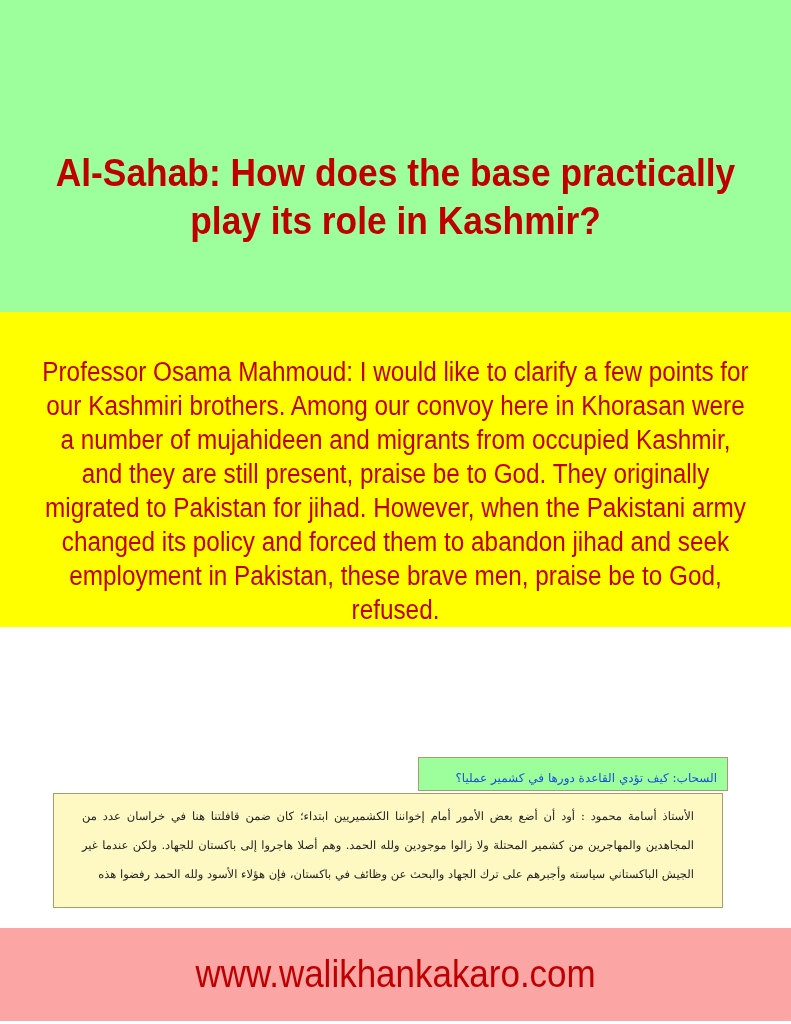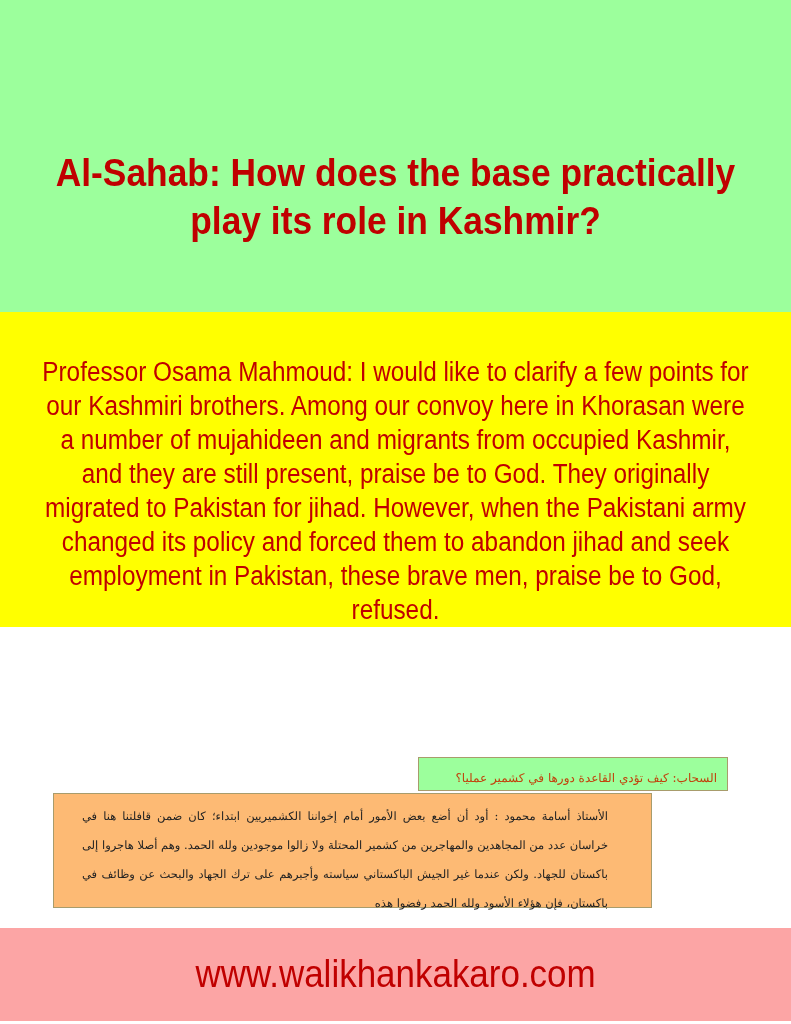--- a/index.html
+++ b/index.html
@@ -1,22 +1,22 @@
 <!DOCTYPE html>
 <html><head>
   <meta charset="utf-8">
   <style>
     html, body { margin: 0; padding: 0; }
     body { width: 791px; height: 1024px; background: #ffffff; position: relative; overflow: hidden; font-family: "Liberation Sans", sans-serif; }
     .panel-green { position: absolute; left: 0; top: 0; width: 791px; height: 388px; background: #9cff9c; display: flex; align-items: center; justify-content: center; }
     .title { color: #c00000; font-size: 38px; line-height: 48px; text-align: center; margin: 0; padding-top: 6px; transform: scaleX(0.93); }
     .panel-yellow { position: absolute; left: 0; top: 312px; width: 791px; height: 315px; background: #ffff00; display: flex; align-items: flex-end; justify-content: center; }
     .body-text { color: #c00000; font-size: 27px; line-height: 34px; text-align: center; margin: 0; padding-top: 26px; transform: scaleX(0.9); white-space: pre-line; }
-    .ar-title-box { position: absolute; left: 418px; top: 757px; width: 310px; height: 34px; background: #9cff9c; border: 1px solid #a89c6c; box-sizing: border-box; direction: rtl; font-family: "DejaVu Serif", serif; font-size: 12px; color: #c2410c; padding: 13px 10px 0 0; }
-    .ar-body-box { position: absolute; left: 53px; top: 793px; width: 599px; height: 115px; background: #fdba74; border: 1px solid #a89c6c; box-sizing: border-box; direction: rtl; font-family: "DejaVu Serif", serif; font-size: 11.5px; color: #222; padding: 8px 43px 0 28px; line-height: 29px; text-align: justify; }
+    .ar-title-box { position: absolute; left: 418px; top: 757px; width: 310px; height: 34px; background: #9cff9c; border: 1px solid #a89c6c; box-sizing: border-box; direction: rtl; font-family: "DejaVu Serif", serif; font-size: 12px; color: #1d4ed8; padding: 13px 10px 0 0; }
+    .ar-body-box { position: absolute; left: 53px; top: 793px; width: 670px; height: 115px; background: #fef9c3; border: 1px solid #a89c6c; box-sizing: border-box; direction: rtl; font-family: "DejaVu Serif", serif; font-size: 11.5px; color: #222; padding: 8px 28px 0 28px; line-height: 29px; text-align: justify; }
     .panel-blue { position: absolute; left: 0; top: 928px; width: 791px; height: 93px; background: #fca5a5; display: flex; align-items: center; justify-content: center; }
     .url { color: #c00000; font-size: 38px; transform: scaleX(0.92); margin: 0; }
   </style>
 </head>
 <body>
 
 <div class="panel-green">
   <h1 class="title">Al-Sahab: How does the base practically play its role in Kashmir?</h1>
 </div>
 

